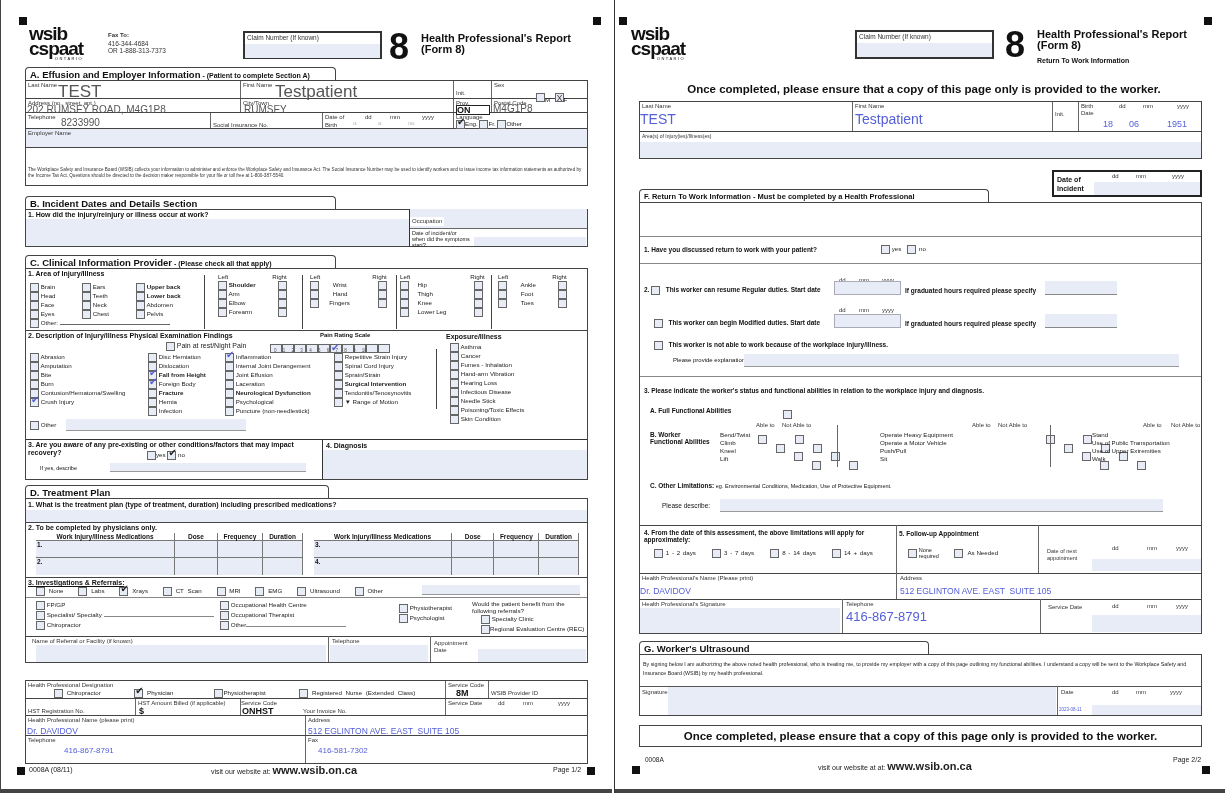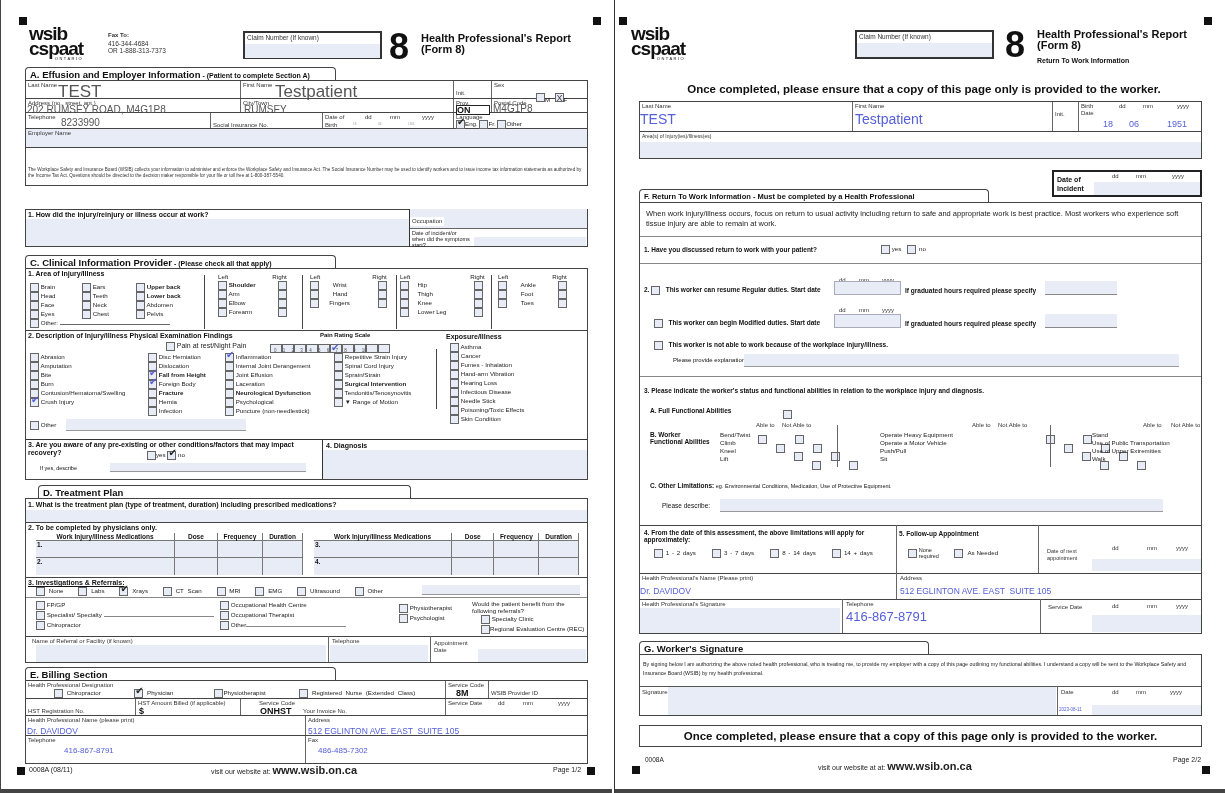--- a/index.html
+++ b/index.html
@@ -122,20 +122,21 @@
           <span class="cb"></span><span>Fr.</span>
           <span class="cb"></span><span>Other</span></span>
       </div>
     </div>
     <div class="row" style="top:48px;height:19px;background:#e8ecf7">
       <span class="lbl abs">Employer Name</span>
     </div>
     <div class="abs" style="left:2px;top:86px;right:2px;font-size:4.6px;line-height:6px;color:#333">The Workplace Safety and Insurance Board (WSIB) collects your information to administer and enforce the  Workplace Safety and Insurance Act. The Social Insurance Number may be used to identify workers and to issue income tax information statements as authorized by the Income Tax Act. Questions should be directed to the decision maker responsible for your file or toll free at 1-800-387-5540.</div>
   </div>
 
+  <div class="tab" style="left:24px;top:196px;width:311px">B. Incident Dates and Details Section</div>
   <div class="sec" style="left:24px;top:209px;width:563px;height:38px">
     <div class="abs q" style="left:2px;top:1px">1. How did the injury/reinjury or illness occur at work?</div>
     <div class="fillv" style="left:0;top:9px;width:383px;height:27px"></div>
     <div class="abs" style="left:383px;top:-1px;width:178px;height:38px;border-left:1.5px solid #333">
       <div style="height:20px;border-bottom:1px solid #666;background:#e8ecf7"><span class="lbl" style="background:#fff;display:inline-block">Occupation</span></div>
       <div class="sm" style="width:62px;font-size:5.5px;line-height:6px;padding:1px 2px">Date of incident/or when did the symptoms start?</div>
       <div class="fillv" style="left:64px;top:28px;width:112px;height:9px"></div>
     </div>
   </div>
 
@@ -257,21 +258,21 @@
     <div class="abs" style="left:0;right:0;top:170px;border-top:1.5px solid #333"></div>
     <div class="abs" style="left:296px;top:170px;height:40px;border-left:1.5px solid #333"></div>
     <div class="abs q" style="left:2px;top:172px;width:290px;line-height:7.5px">3. Are you aware of any pre-existing or other conditions/factors that may impact recovery?</div>
     <div class="abs sm" style="left:121px;top:182px"><span class="cb"></span><span>yes</span> <span class="cb blk"></span> <span>no</span></div>
     <div class="abs" style="left:14px;top:196px;font-size:5.5px">If yes, describe</div>
     <div class="fillv" style="left:84px;top:194px;width:196px;height:9px;border-bottom:1px solid #999"></div>
     <div class="abs q" style="left:300px;top:173px">4. Diagnosis</div>
     <div class="fillv" style="left:297px;top:181px;width:264px;height:29px"></div>
   </div>
 
-  <div class="tab" style="left:37px;top:485px;width:373px">D. Treatment Plan</div>
+  <div class="tab" style="left:24px;top:485px;width:304px">D. Treatment Plan</div>
   <div class="sec" style="left:24px;top:498px;width:563px;height:165px">
     <div class="abs q" style="left:2px;top:2px">1. What is the treatment plan (type of treatment, duration) including prescribed medications?</div>
     <div class="fillv" style="left:0;top:11px;width:561px;height:12px"></div>
     <div class="abs" style="left:0;right:0;top:23px;border-top:1px solid #444"></div>
     <div class="abs q" style="left:2px;top:25px">2. To be completed by physicians only.</div>
     <div class="abs" style="left:10px;top:34px;width:267px" id="medLeft">
         <table style="border-collapse:collapse;width:100%;font-size:6.5px">
           <tbody>
             <tr>
               <th style="width:52%;text-align:center;font-weight:bold;padding:0 2px;border-right:1px solid #777">Work Injury/Illness Medications</th>
@@ -346,21 +347,20 @@
     <div class="abs lbl" style="left:4px;top:138px">Name of Referral or Facility (if known)</div>
     <div class="fillv" style="left:10px;top:146px;width:290px;height:17px"></div>
     <div class="abs" style="left:302px;top:137px;height:26px;border-left:1px solid #666"></div>
     <div class="abs lbl" style="left:304px;top:138px">Telephone</div>
     <div class="fillv" style="left:304px;top:146px;width:98px;height:17px"></div>
     <div class="abs" style="left:404px;top:137px;height:26px;border-left:1px solid #666"></div>
     <div class="abs lbl" style="left:406px;top:140px;width:40px">Appointment Date</div>
     <div class="fillv" style="left:452px;top:150px;width:108px;height:13px"></div>
   </div>
 
-  <div class="tab" style="left:24px;top:667px;width:311px">E. Billing Section</div>
   <div class="sec" style="left:24px;top:680px;width:563px;height:84px">
     <div class="row" style="top:0;height:18px">
       <div class="cell" style="left:0;width:420px">
         <span class="lbl abs">Health Professional Designation</span>
         <span class="abs sm" style="left:28px;top:8px;word-spacing:2px">
           <span class="cb"></span> <span>Chiropractor</span> &nbsp;&nbsp;&nbsp;&nbsp;&nbsp;&nbsp;&nbsp;
           <span class="cb blk"></span> <span>Physician</span> &nbsp;&nbsp;&nbsp;&nbsp;&nbsp;&nbsp;&nbsp;&nbsp;&nbsp;
           <span class="cb"></span><span>Physiotherapist</span> &nbsp;&nbsp;&nbsp;&nbsp;&nbsp;&nbsp;&nbsp;
           <span class="cb"></span> <span>Registered Nurse (Extended Class)</span></span>
       </div>
@@ -369,21 +369,21 @@
         <span class="abs bold" style="left:10px;top:7px;font-size:9px">8M</span>
       </div>
       <div class="abs" style="left:463px;width:100px;height:18px"><span class="lbl">WSIB Provider ID</span></div>
     </div>
     <div class="row" style="top:18px;height:17px">
       <div class="cell" style="left:0;width:110px"><span class="lbl">HST Registration No.</span></div>
       <div class="cell" style="left:110px;width:105px">
         <span class="lbl abs">HST Amount Billed (if applicable)</span>
         <span class="abs bold" style="left:3px;top:7px;font-size:9px">$</span>
       </div>
-      <div class="abs" style="left:231px;width:60px;height:17px">
+      <div class="abs" style="left:213px;width:60px;height:17px">
         <span class="lbl abs">Service Code</span>
         <span class="abs bold" style="left:3px;top:7px;font-size:9px">ONHST</span>
       </div>
       <div class="cell" style="left:275px;width:145px"><span class="lbl">Your Invoice No.</span></div>
       <div class="abs" style="left:420px;width:143px;height:17px">
         <span class="lbl abs">Service Date</span>
         <span class="lbl abs" style="left:50px">dd</span>
         <span class="lbl abs" style="left:75px">mm</span>
         <span class="lbl abs" style="left:110px">yyyy</span>
       </div>
@@ -398,21 +398,21 @@
         <span class="abs bval" style="left:2px;top:10px;font-size:8.5px;white-space:pre">512 EGLINTON AVE. EAST  SUITE 105</span>
       </div>
     </div>
     <div class="abs" style="top:55px;left:0;right:0;height:27px">
       <div class="cell" style="left:0;width:280px">
         <span class="lbl abs">Telephone</span>
         <span class="abs bval" style="left:38px;top:10px;font-size:8px">416-867-8791</span>
       </div>
       <div class="abs" style="left:280px;width:283px;height:27px">
         <span class="lbl abs">Fax</span>
-        <span class="abs bval" style="left:12px;top:10px;font-size:8px">486-485-7302</span>
+        <span class="abs bval" style="left:12px;top:10px;font-size:8px">416-581-7302</span>
       </div>
     </div>
   </div>
 
   <div class="mark" style="left:16px;top:767px"></div>
   <div class="foot" style="left:28px;top:766px">0008A (08/11)</div>
   <div class="foot" style="left:210px;top:764px"><span>visit our website at:</span> <span class="www">www.wsib.on.ca</span></div>
   <div class="foot" style="left:552px;top:766px">Page 1/2</div>
   <div class="mark" style="left:586px;top:767px"></div>
   <div class="bottombar"></div>
@@ -467,21 +467,20 @@
   <div class="abs" style="left:437px;top:170px;width:150px;height:27px;border:2px solid #222">
     <span class="abs q" style="left:3px;top:3px;width:36px;line-height:9px">Date of Incident</span>
     <span class="lbl abs" style="left:56px;top:0">dd</span>
     <span class="lbl abs" style="left:80px;top:0">mm</span>
     <span class="lbl abs" style="left:116px;top:0">yyyy</span>
     <div class="fillv" style="left:40px;top:10px;width:106px;height:13px"></div>
   </div>
 
   <div class="tab" style="left:24px;top:189px;width:350px;font-size:7.5px">F.  Return To Work Information - Must be completed by a Health Professional</div>
   <div class="sec" style="left:24px;top:202px;width:563px;height:432px">
-    <div class="abs" style="left:6px;top:6px;width:540px;font-size:7.5px;line-height:10px;color:#222">When work injury/illness occurs, focus on return to usual activity including return to safe and appropriate work is best practice. Most workers who experience soft tissue injury are able to remain at work.</div>
     <div class="abs" style="left:0;right:0;top:33px;border-top:1px solid #888"></div>
     <div class="abs q" style="left:4px;top:43px;font-size:6.5px">1.  Have you discussed return to work with your patient?</div>
     <div class="abs sm" style="left:241px;top:42px"><span class="cb"></span> <span>yes</span> &nbsp; <span class="cb"></span> &nbsp;<span>no</span></div>
     <div class="abs" style="left:0;right:0;top:60px;border-top:1px solid #888"></div>
 
     <div class="abs lbl" style="left:197px;top:73px">dd</div>
     <div class="abs lbl" style="left:217px;top:73px">mm</div>
     <div class="abs lbl" style="left:240px;top:73px">yyyy</div>
     <div class="abs q" style="left:4px;top:83px;font-size:6.5px"><span>2.</span> <span class="cb"></span> &nbsp;&nbsp;<span>This worker can resume Regular duties. Start date</span></div>
     <div class="fillv" style="left:194px;top:78px;width:67px;height:14px;border:1px solid #aab"></div>
@@ -546,21 +545,21 @@
     <div class="abs lbl" style="left:204px;top:397px">Telephone</div>
     <div class="abs bval" style="left:206px;top:406px;font-size:13px">416-867-8791</div>
     <div class="abs" style="left:400px;top:396px;height:34px;border-left:1px solid #666"></div>
     <div class="abs lbl" style="left:406px;top:400px">Service Date</div>
     <div class="abs lbl" style="left:470px;top:399px">dd</div>
     <div class="abs lbl" style="left:505px;top:399px">mm</div>
     <div class="abs lbl" style="left:534px;top:399px">yyyy</div>
     <div class="fillv" style="left:452px;top:412px;width:109px;height:17px"></div>
   </div>
 
-  <div class="tab" style="left:24px;top:641px;width:290px">G. Worker's Signature</div>
+  <div class="tab" style="left:24px;top:641px;width:290px">G. Worker's Ultrasound</div>
   <div class="sec" style="left:24px;top:654px;width:563px;height:62px">
     <div class="abs" style="left:3px;top:5px;width:555px;font-size:5.3px;line-height:9px;color:#222">By signing below I am authorizing the above noted health professional, who is treating me, to provide my employer with a copy of this page outlining my functional abilities. I understand a copy will be sent to the Workplace Safety and Insurance Board (WSIB) by my health professional.</div>
     <div class="abs" style="left:0;right:0;top:31px;border-top:1.5px solid #555"></div>
     <div class="abs lbl" style="left:0;top:33px">Signature</div>
     <div class="fillv" style="left:28px;top:32px;width:388px;height:28px"></div>
     <div class="abs" style="left:417px;top:31px;height:29px;border-left:1px solid #666"></div>
     <div class="abs lbl" style="left:419px;top:33px">Date</div>
     <div class="abs lbl" style="left:470px;top:33px">dd</div>
     <div class="abs lbl" style="left:494px;top:33px">mm</div>
     <div class="abs lbl" style="left:528px;top:33px">yyyy</div>

